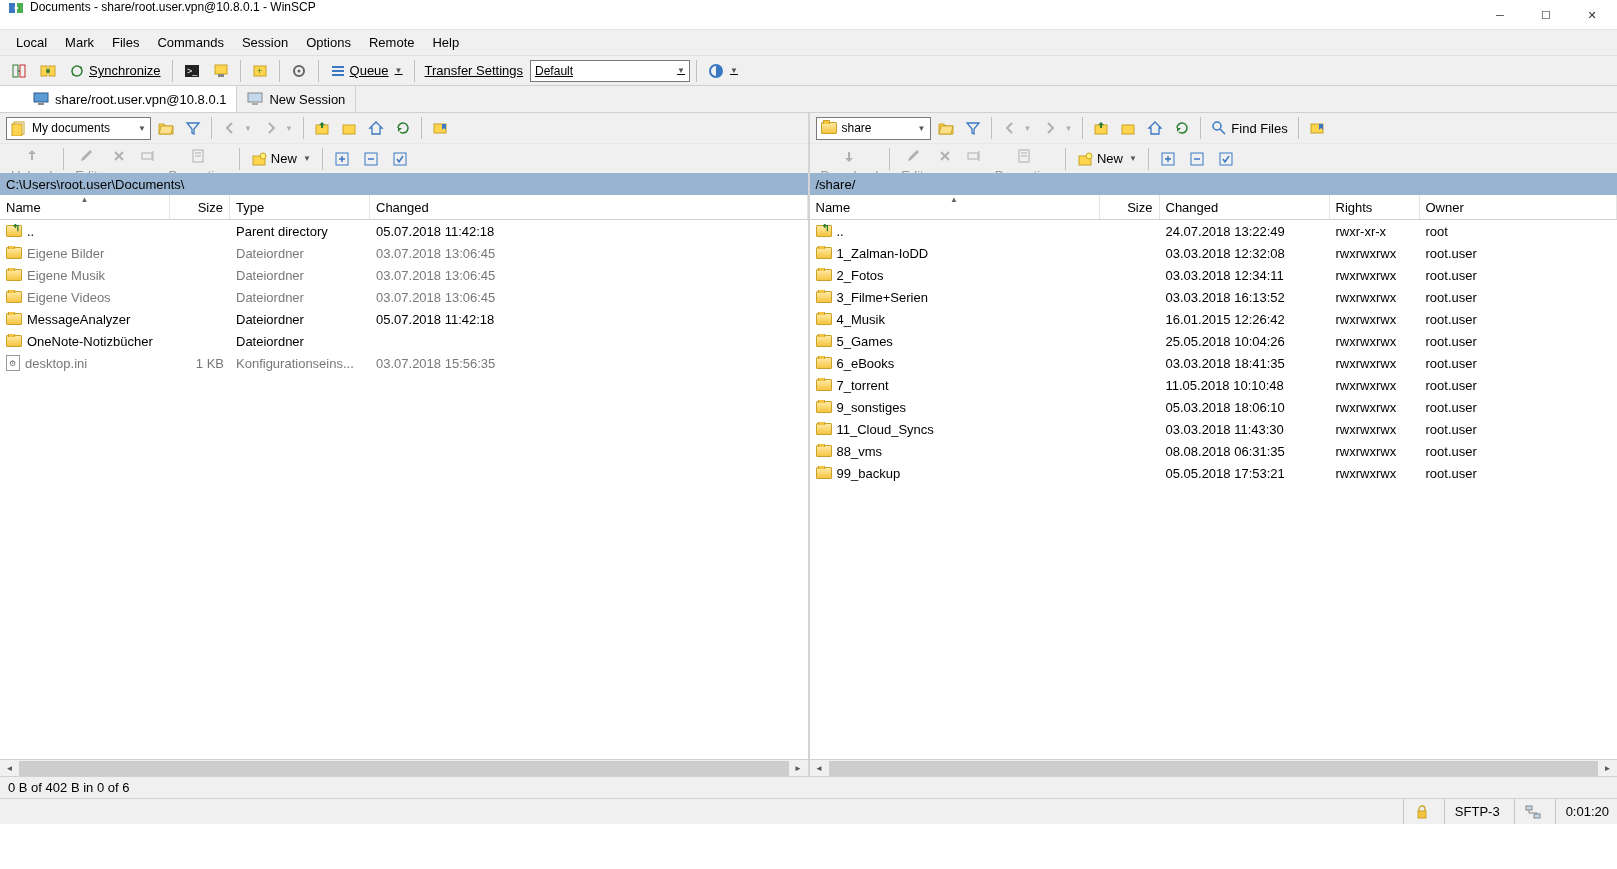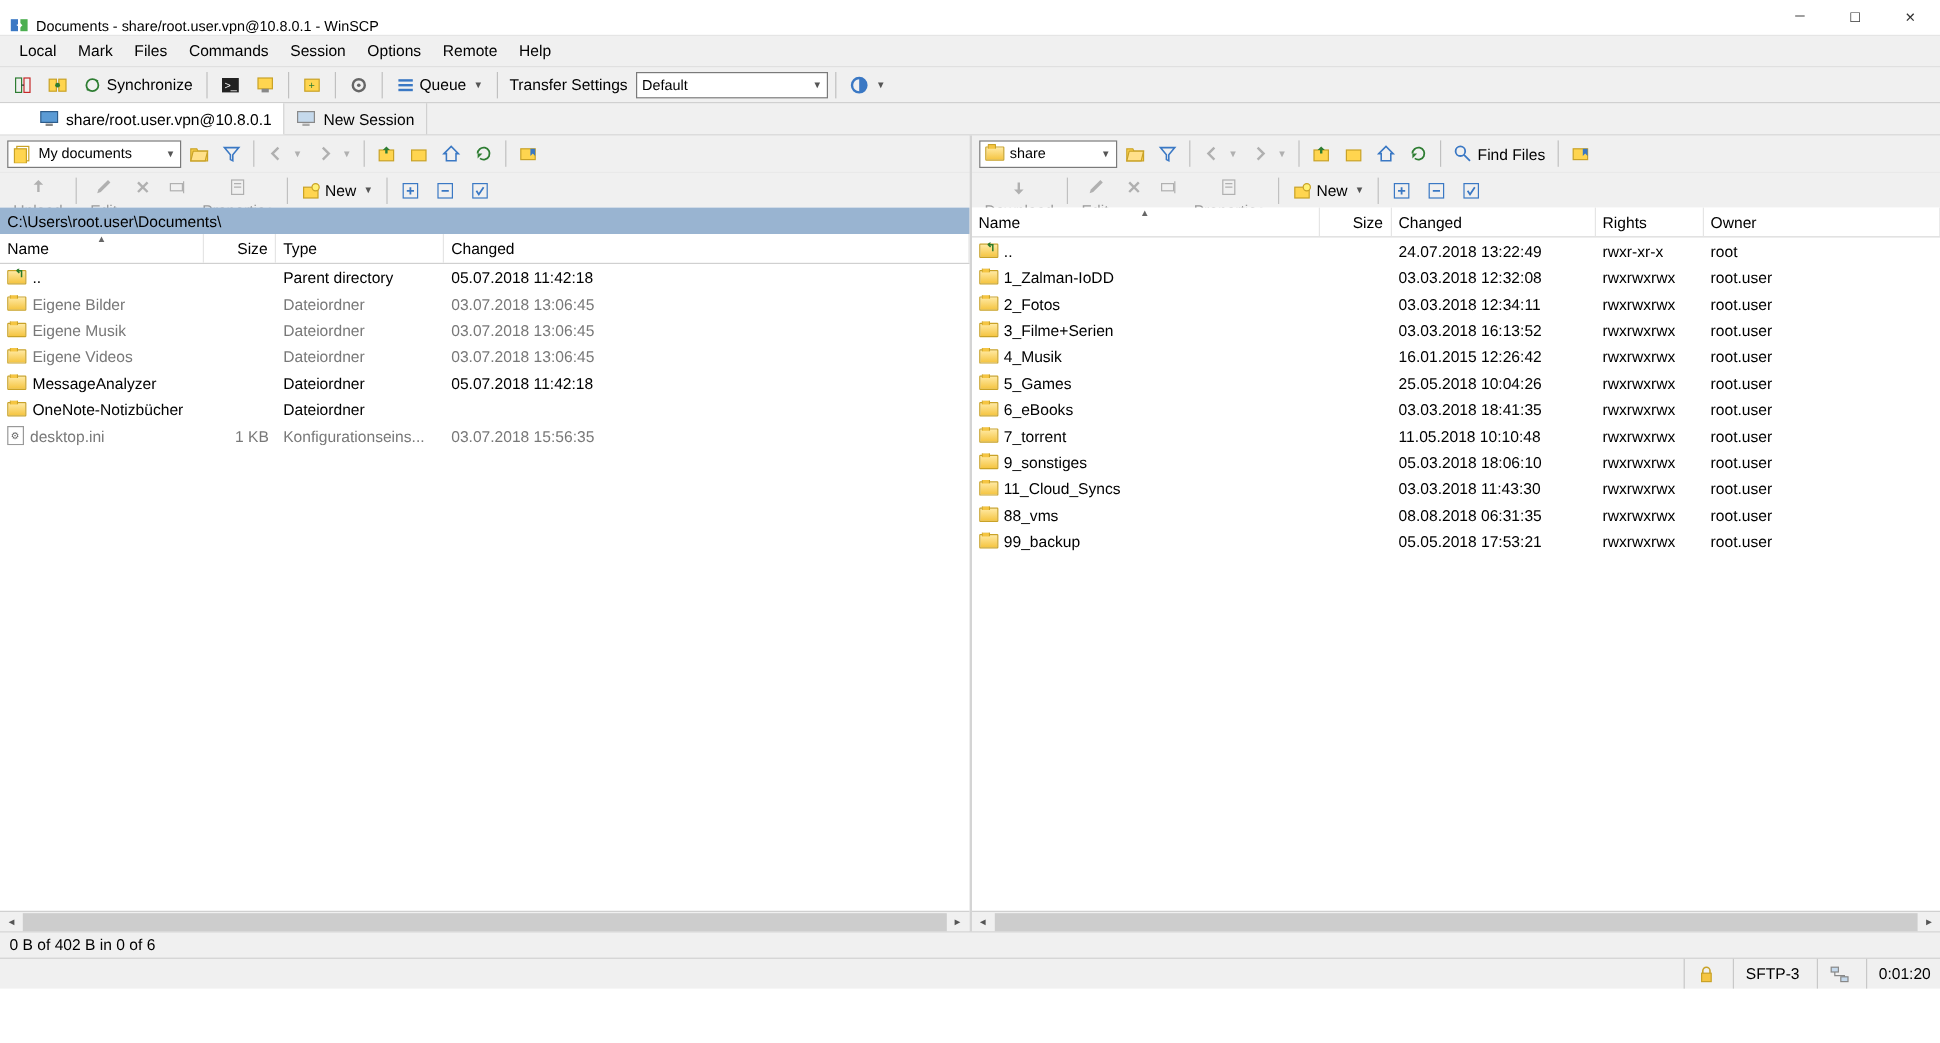--- a/index.html
+++ b/index.html
@@ -1,24 +1,24 @@
 <!DOCTYPE html>
 <html><head>
 <meta charset="utf-8">
 <style>
 * { box-sizing: border-box; margin: 0; padding: 0; font-family: "Segoe UI", Tahoma, sans-serif; }
 body { background: #fff; font-size: 12px; color: #000; overflow: hidden; }
-.titlebar { height: 30px; background: #fff; display: flex; align-items: flex-end; padding: 0 2px; border-bottom: 1px solid #e5e5e5; }
+.titlebar { height: 30px; background: #fff; display: flex; align-items: flex-start; padding: 0 2px; border-bottom: 1px solid #e5e5e5; }
 .titlebar .app-icon { width: 16px; height: 16px; margin: 0 6px; }
 .titlebar .title { font-size: 12px; flex: 1; }
 .window-controls { display: flex; }
 .window-controls div { width: 46px; height: 30px; display: flex; align-items: center; justify-content: center; font-size: 11px; color: #333; }
 .menubar { height: 25px; background: #f0f0f0; display: flex; align-items: center; padding: 0 8px; gap: 2px; }
 .menubar span { padding: 3px 8px; font-size: 13px; cursor: default; }
-.toolbar1 { height: 30px; background: #f0f0f0; display: flex; align-items: center; padding: 0 6px; gap: 3px; border-top: 1px solid #e0e0e0; }
+.toolbar1 { height: 30px; background: #f0f0f0; display: flex; align-items: center; padding: 0 6px; gap: 3px; border-top: 1px solid #e0e0e0; text-decoration: underline; }
 .toolbar1 .sep { width: 1px; height: 22px; background: #c0c0c0; margin: 0 3px; }
 .toolbar1 .btn { height: 24px; display: flex; align-items: center; padding: 0 4px; gap: 4px; font-size: 13px; border: 1px solid transparent; }
 .transfer-select { width: 160px; height: 22px; border: 1px solid #7a7a7a; background: #fff; font-size: 12px; padding: 0 4px; display: flex; align-items: center; justify-content: space-between; }
 .sessionbar { height: 28px; background: #f0f0f0; display: flex; align-items: center; border-top: 1px solid #d0d0d0; border-bottom: 1px solid #d0d0d0; }
 .session-tab { height: 26px; display: flex; align-items: center; padding: 0 10px; gap: 6px; font-size: 13px; border-right: 1px solid #d0d0d0; }
 .session-tab.active { background: #fff; padding-left: 33px; }
 .panels { display: flex; border-top: 0; }
 .panel { flex: 1; display: flex; flex-direction: column; }
 .panel + .panel { border-left: 2px solid #d4d4d4; }
 .nav-toolbar { height: 30px; background: #f0f0f0; display: flex; align-items: center; padding: 0 6px; gap: 3px; }
@@ -523,20 +523,21 @@
             <path d="M5 8 h6" stroke="#3a78c4" stroke-width="1.5"></path>
           </svg>
         </div>
       <div class="btn">
           <svg class="svg-ico" viewBox="0 0 16 16">
             <rect x="2" y="2" width="12" height="12" fill="none" stroke="#3a78c4"></rect>
             <path d="M5 8 l2 3 l4 -6" fill="none" stroke="#3a78c4" stroke-width="1.5"></path>
           </svg>
         </div>
     </div>
+    <div class="pathbar">/share/</div>
     <div class="file-header">
       <div class="col" style="width:290px">
           <span class="sort-ind">▲</span>
           <span>Name</span>
         </div>
       <div class="col right-align" style="width:60px">
           <span style="width:100%;text-align:right">Size</span>
         </div>
       <div class="col" style="width:170px">
           <span>Changed</span>

